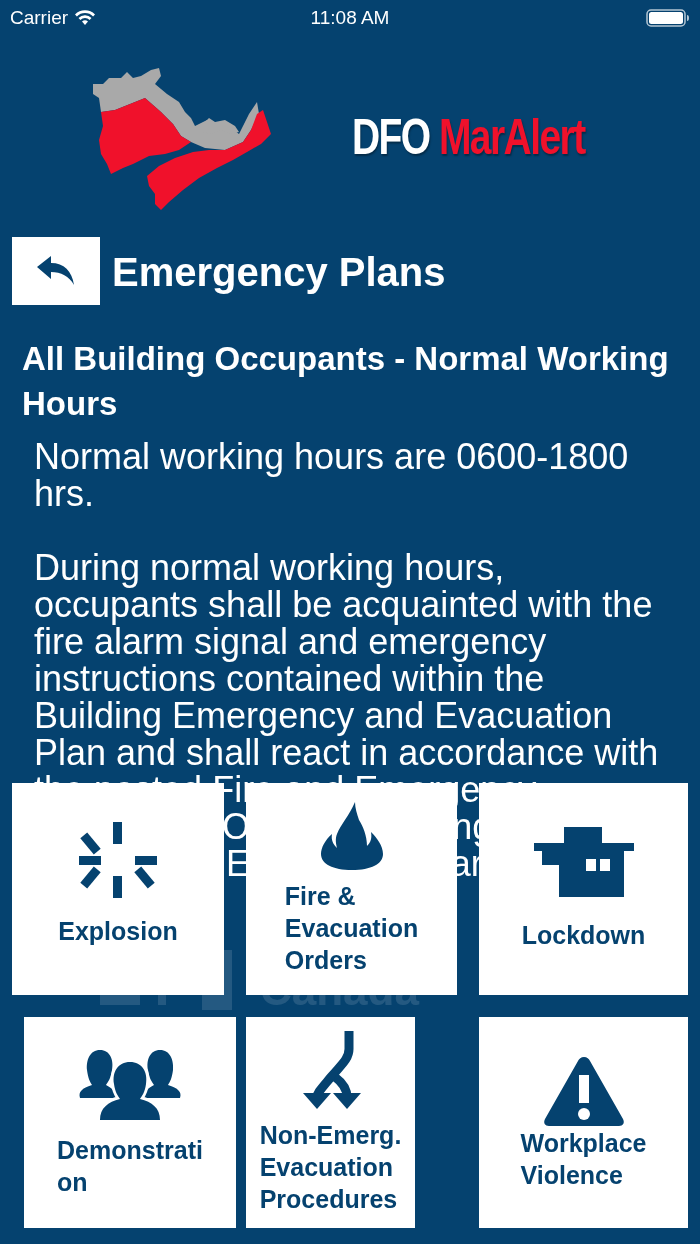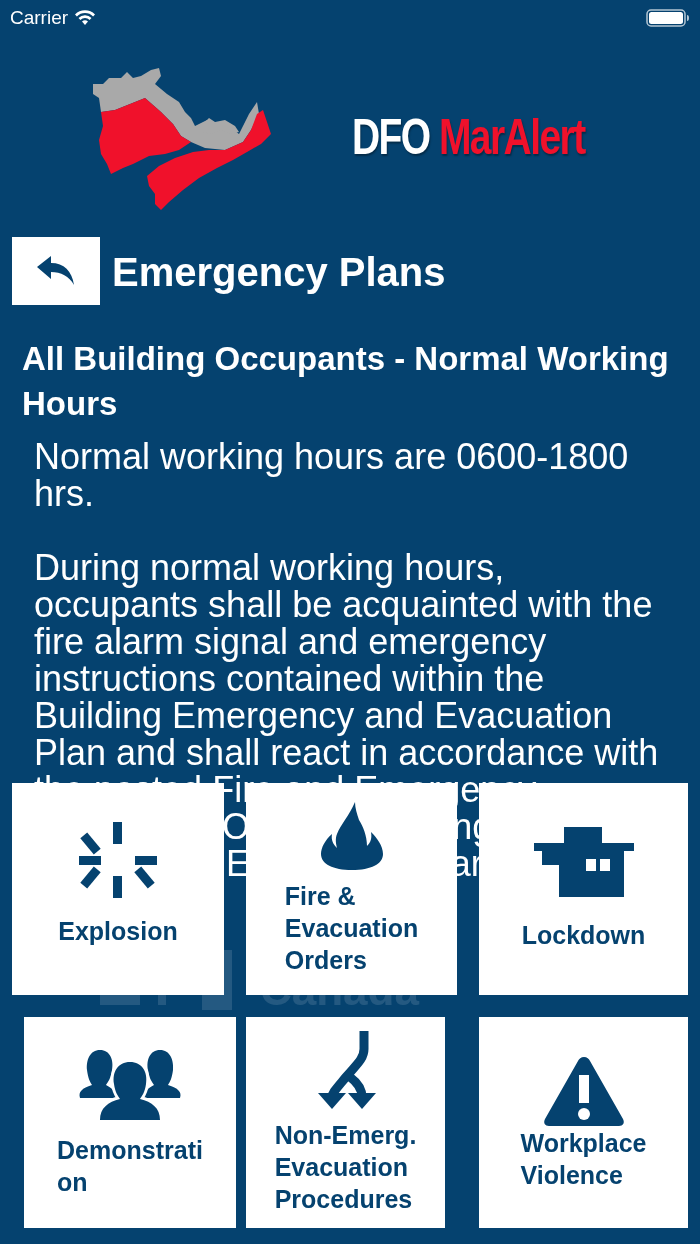--- a/index.html
+++ b/index.html
@@ -128,20 +128,21 @@
 
 <div class="status-bar">
   <div class="status-carrier">
     <span>Carrier</span>
     <svg width="22" height="16" viewBox="0 0 22 16">
       <path d="M11 15 L8 11.5 A4.5 4.5 0 0 1 14 11.5 Z" fill="#fff"></path>
       <path d="M4.5 8 A9 9 0 0 1 17.5 8 L15.6 10 A6.3 6.3 0 0 0 6.4 10 Z" fill="#fff"></path>
       <path d="M1 4.5 A14 14 0 0 1 21 4.5 L19.1 6.5 A11.3 11.3 0 0 0 2.9 6.5 Z" fill="#fff"></path>
     </svg>
   </div>
+  <div class="status-time">11:08 AM</div>
   <svg class="status-battery" viewBox="0 0 44 18">
     <rect x="1" y="1" width="38" height="16" rx="4" ry="4" fill="none" stroke="#fff" stroke-width="1.5" opacity="0.7"></rect>
     <rect x="3" y="3" width="34" height="12" rx="2.5" ry="2.5" fill="#fff"></rect>
     <path d="M41 6 Q43 6 43 9 Q43 12 41 12 Z" fill="#fff" opacity="0.7"></path>
   </svg>
 </div>
 
 <svg class="header-logo" viewBox="0 0 210 150">
 
   <path fill="#a9a9a9" d="M18 20 L28 20 L34 14 L46 14 L52 8 L58 14 L66 12 L76 6 L84 4 L86 12 L80 20 L92 30 L104 38 L110 48 L116 54 L120 62 L132 56 L146 60 L156 64 L164 70 L168 62 L174 50 L182 38 L184 50 L176 66 L168 78 L150 86 L130 84 L116 78 L106 72 L98 60 L86 48 L70 34 L40 46 L26 48 L24 34 L18 30 Z"></path>
@@ -222,21 +223,21 @@
       <path d="M22 2 C32 2 36 12 34 22 C33 30 30 34 28 37 C34 40 38 44 38 50 L2 50 C0 44 4 40 14 37 C12 34 10 30 9 22 C8 12 12 2 22 2 Z"></path>
       <path d="M82 2 C92 2 96 12 95 22 C94 30 92 34 90 37 C100 40 104 44 102 50 L66 50 C66 44 70 40 76 37 C74 34 71 30 70 22 C68 12 72 2 82 2 Z"></path>
     </g>
     <path fill="#ffffff" d="M52 14 C64 14 70 24 68 36 C67 44 64 48 62 51 C74 54 82 60 82 70 L22 70 C22 60 30 54 42 51 C40 48 37 44 36 36 C34 24 40 14 52 14 Z" stroke="#ffffff" stroke-width="6"></path>
     <path fill="#05426f" d="M52 14 C64 14 70 24 68 36 C67 44 64 48 62 51 C74 54 82 60 82 72 L22 72 C22 60 30 54 42 51 C40 48 37 44 36 36 C34 24 40 14 52 14 Z"></path>
   </svg>
   <span class="tile-label" style="margin-top:12px;">Demonstrati
 on</span>
 </button>
 
-<button class="tile" style="left:246px; top:1017px; width:199px; height:211px;">
+<button class="tile" style="left:246px; top:1017px; width:169px; height:211px;">
   <svg class="tile-icon" width="68" height="80" viewBox="0 0 68 80">
     <g fill="none" stroke="#05426f" stroke-width="9">
       <path d="M52 0 L52 18 C52 28 44 34 34 46 C24 58 20 62 20 66"></path>
       <path d="M38 46 C46 52 50 58 50 66"></path>
     </g>
     <g fill="#05426f">
       <polygon points="6,62 34,62 20,78"></polygon>
       <polygon points="36,62 64,62 50,78"></polygon>
     </g>
   </svg>

